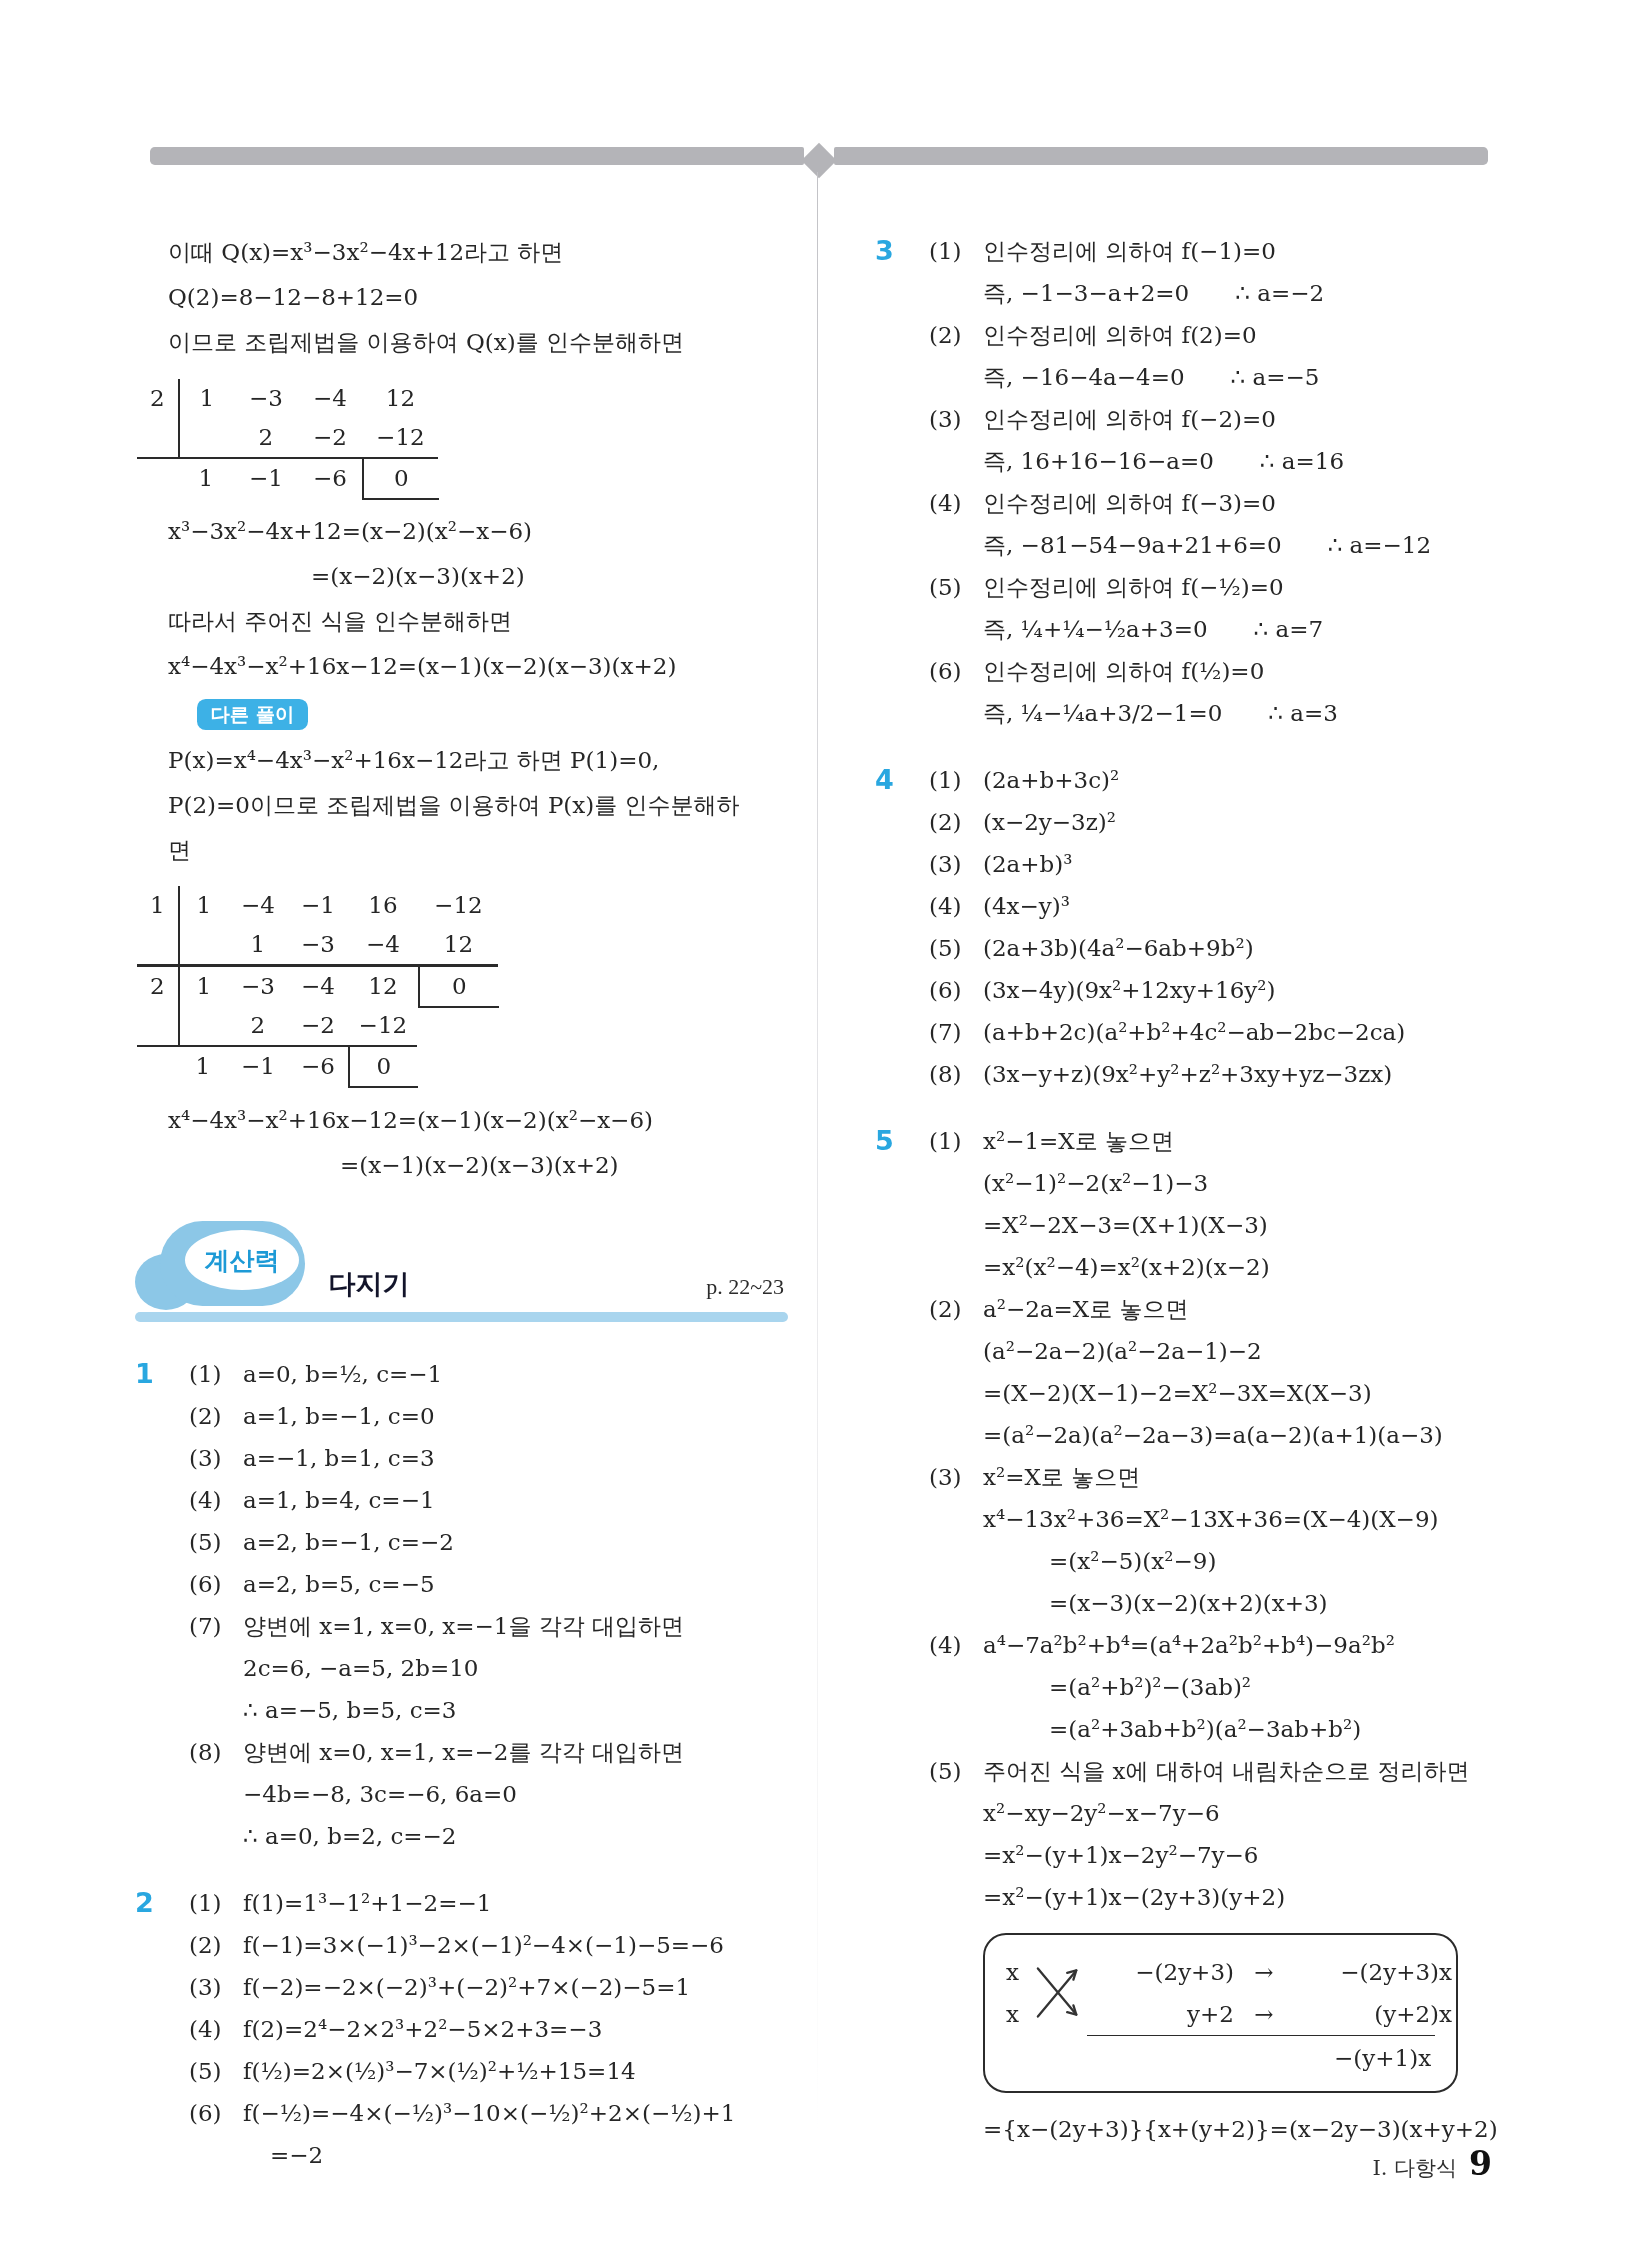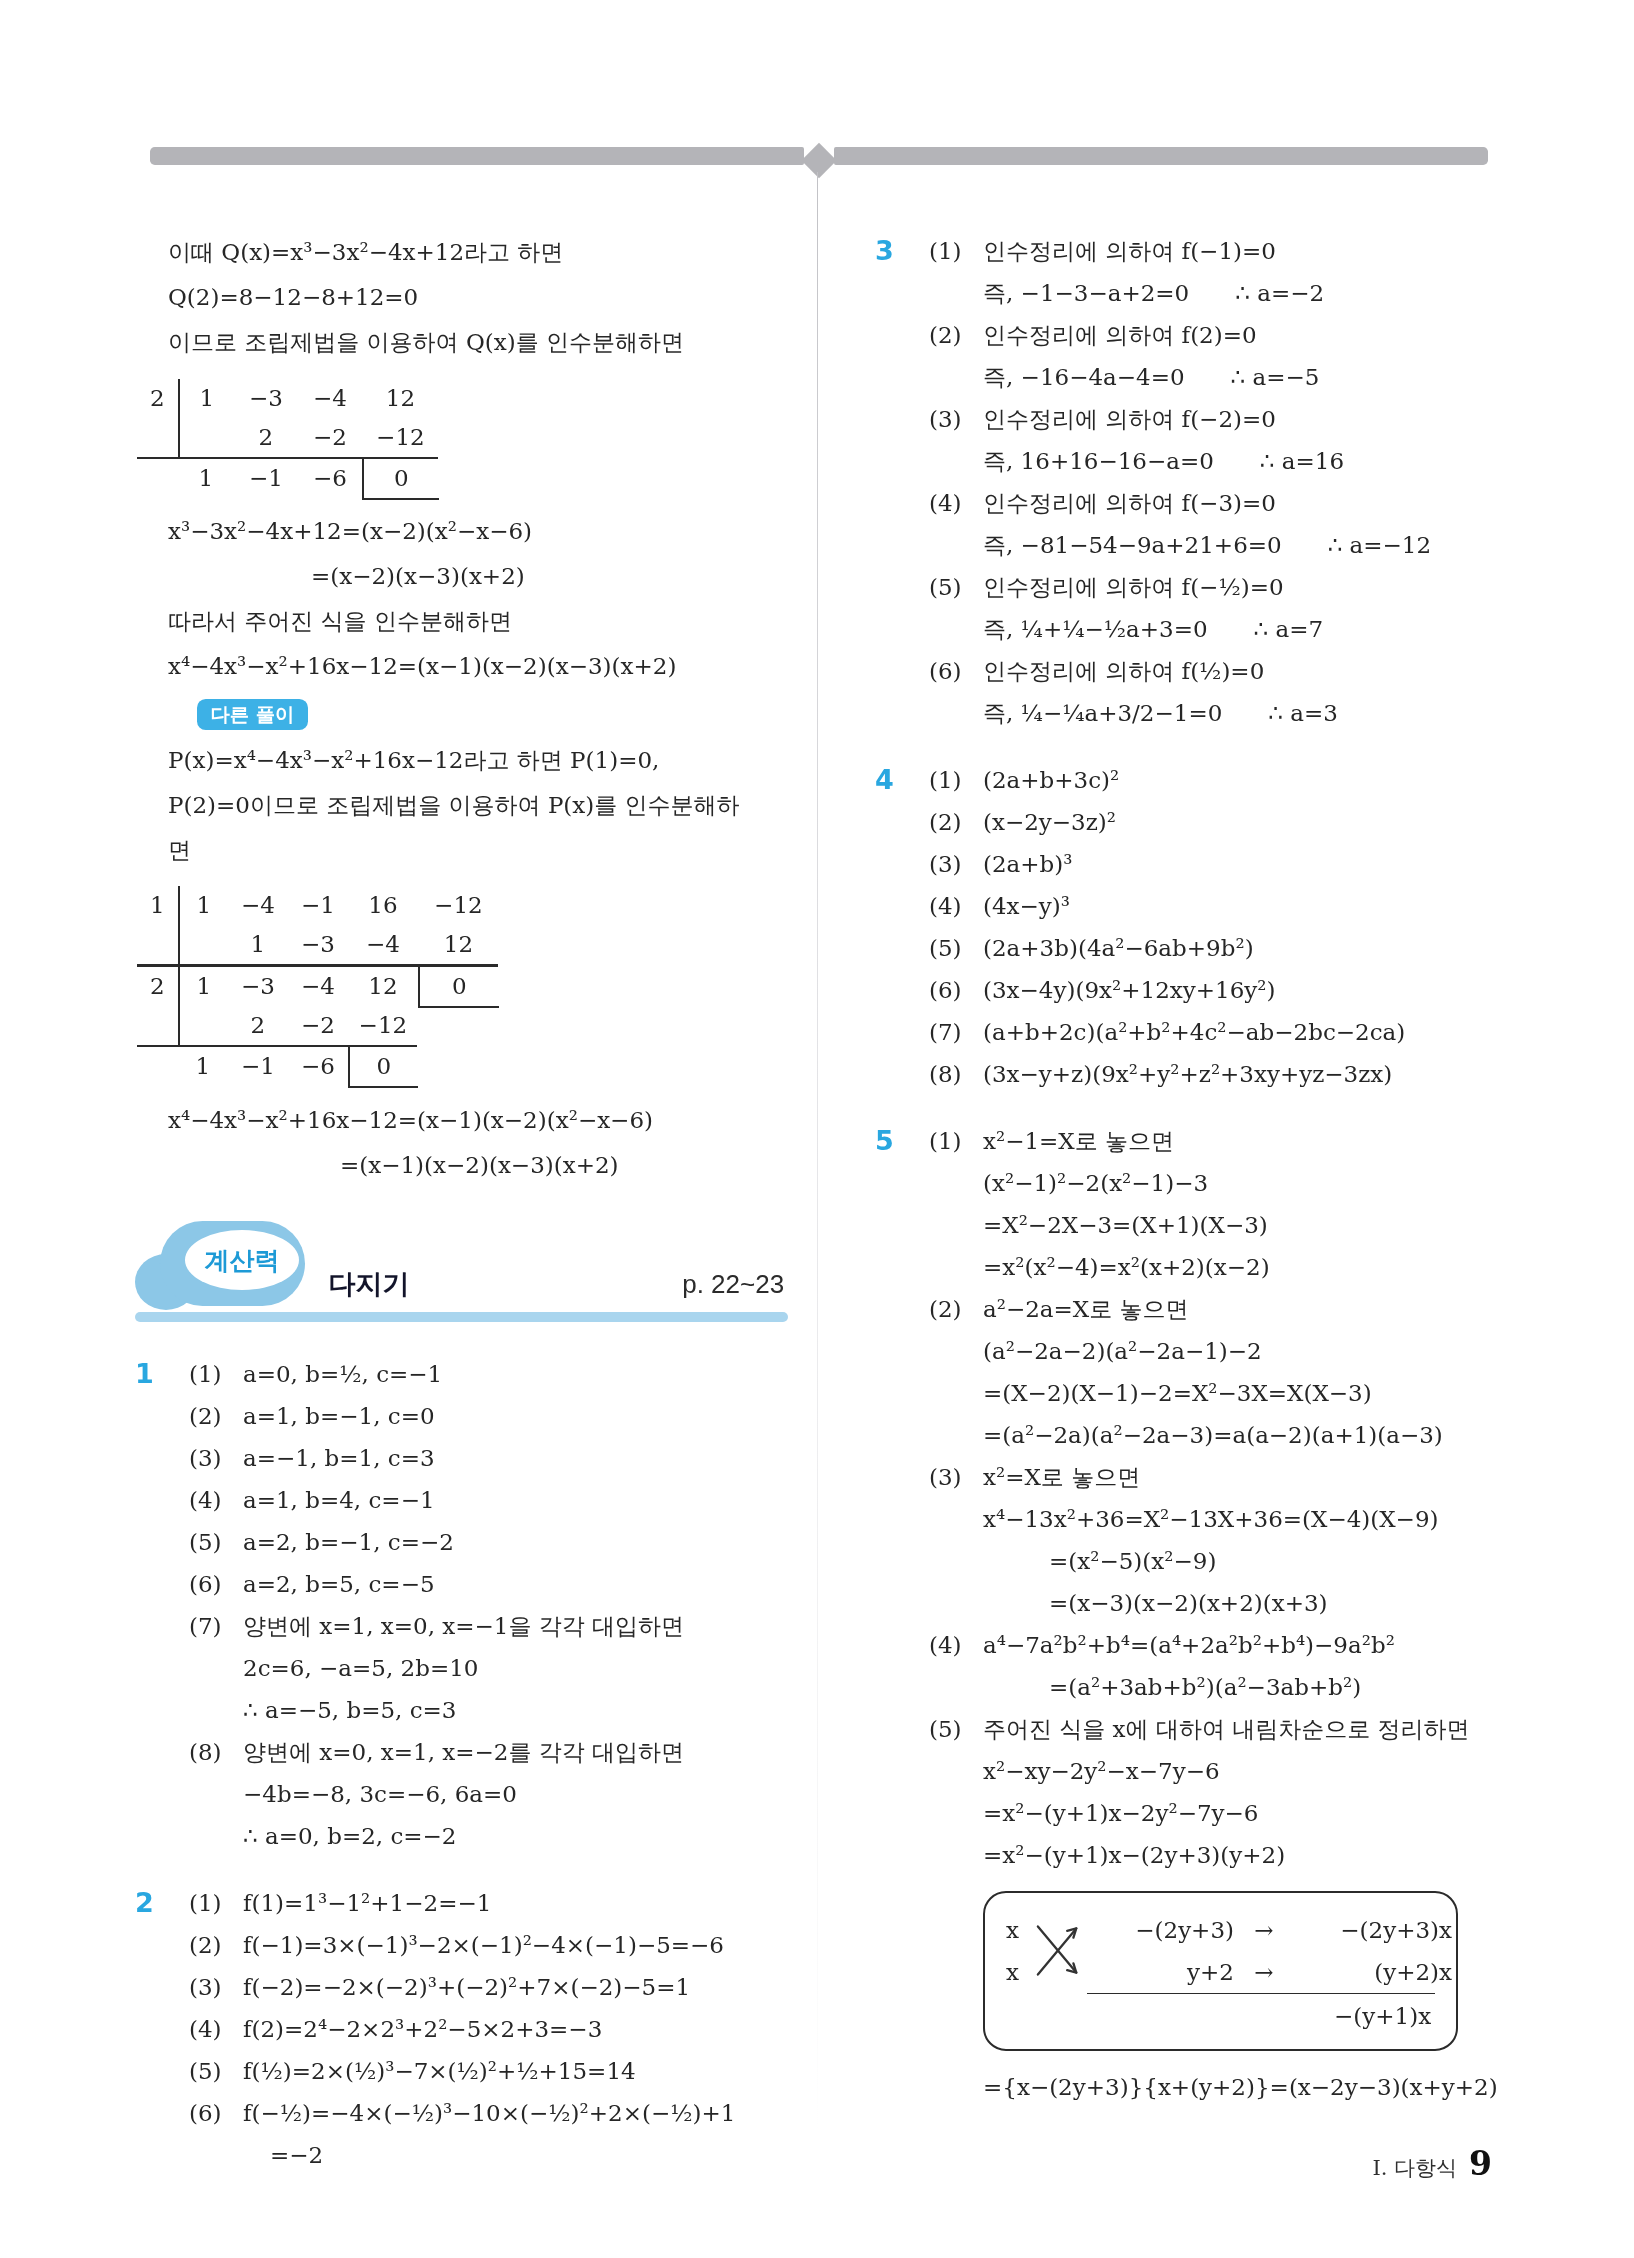--- a/index.html
+++ b/index.html
@@ -55,22 +55,22 @@
   .section-header{display:flex;align-items:flex-end;margin:33px 0 0 0;position:relative;}
   .cloud{position:relative;width:182px;height:89px;flex:none;}
   .cloud-main{position:absolute;left:25px;top:0;width:145px;height:85px;background:#8cc7e7;border-radius:44px;}
   .cloud-bump{position:absolute;left:0;top:33px;width:62px;height:56px;background:#8cc7e7;border-radius:50%;}
   .cloud-oval{position:absolute;left:50px;top:9.7px;width:114px;height:60px;background:#fff;border-radius:50%;
               display:flex;align-items:center;justify-content:center;
               font-family:"DejaVu Sans","Liberation Sans",sans-serif;font-weight:bold;
               font-size:25px;color:#1d9ad6;}
   .section-title{font-family:"DejaVu Sans","Liberation Sans",sans-serif;font-weight:bold;
                  font-size:27px;color:#12142a;margin:0 0 7.7px 11.6px;}
-  .page-ref{margin-left:auto;font-family:Liberation Sans, sans-serif;
-            font-size:26px;color:#2b2b2b;padding:0 3.9px 9.7px 0;}
+  .page-ref{margin-left:auto;font-family:Liberation Serif, serif;
+            font-size:22px;color:#2b2b2b;padding:0 3.9px 9.7px 0;}
   .section-bar{height:10.6px;background:#a9d5ee;border-radius:7.7px;margin:1.9px 0 31px 0;width:100%;}
 
   
   .problem{display:flex;margin-bottom:25px;}
   .problem5{margin-bottom:17.4px;}
   .prow{display:flex;}
   .pnum{flex:none;width:54px;color:#29a7e0;font-family:"DejaVu Sans","Liberation Sans",sans-serif;
         font-weight:bold;font-size:27px;line-height:42px;}
   .plines{flex:1;min-width:0;}
 
@@ -458,20 +458,23 @@
               </div>
               <div class="pl ind3">
                 <span class="txt">=(x²−5)(x²−9)</span>
               </div>
               <div class="pl ind3">
                 <span class="txt">=(x−3)(x−2)(x+2)(x+3)</span>
               </div>
               <div class="pl">
                 <span class="lbl">(4)</span>
                 <span class="txt">a⁴−7a²b²+b⁴=(a⁴+2a²b²+b⁴)−9a²b²</span>
+              </div>
+              <div class="pl ind3">
+                <span class="txt">=(a²+b²)²−(3ab)²</span>
               </div>
               <div class="pl ind3">
                 <span class="txt">=(a²+3ab+b²)(a²−3ab+b²)</span>
               </div>
               <div class="pl">
                 <span class="lbl">(5)</span>
                 <span class="txt">주어진 식을 x에 대하여 내림차순으로 정리하면</span>
               </div>
               <div class="pl ind1">
                 <span class="txt">x²−xy−2y²−x−7y−6</span>

